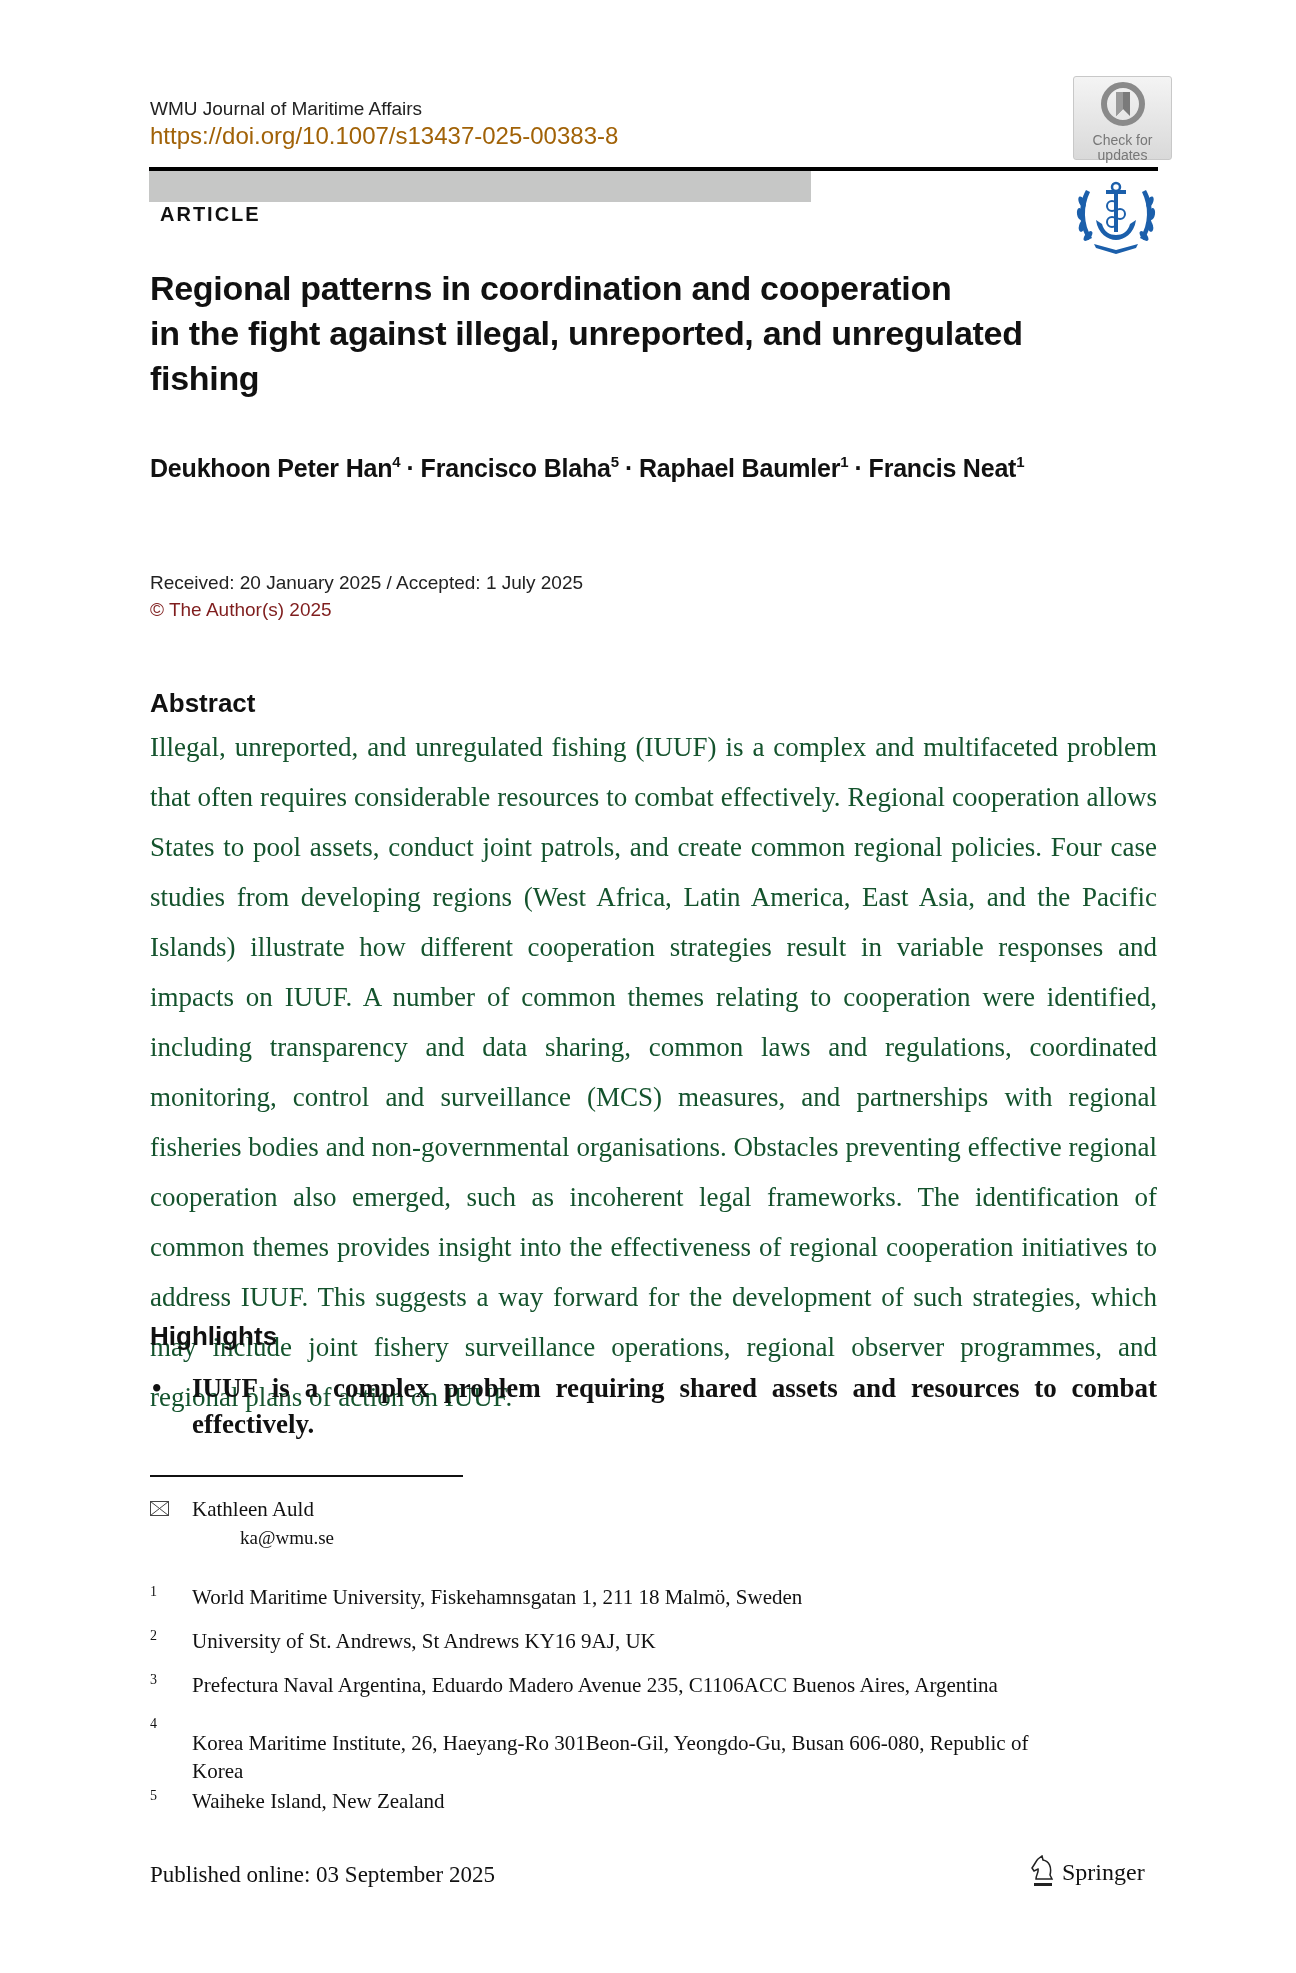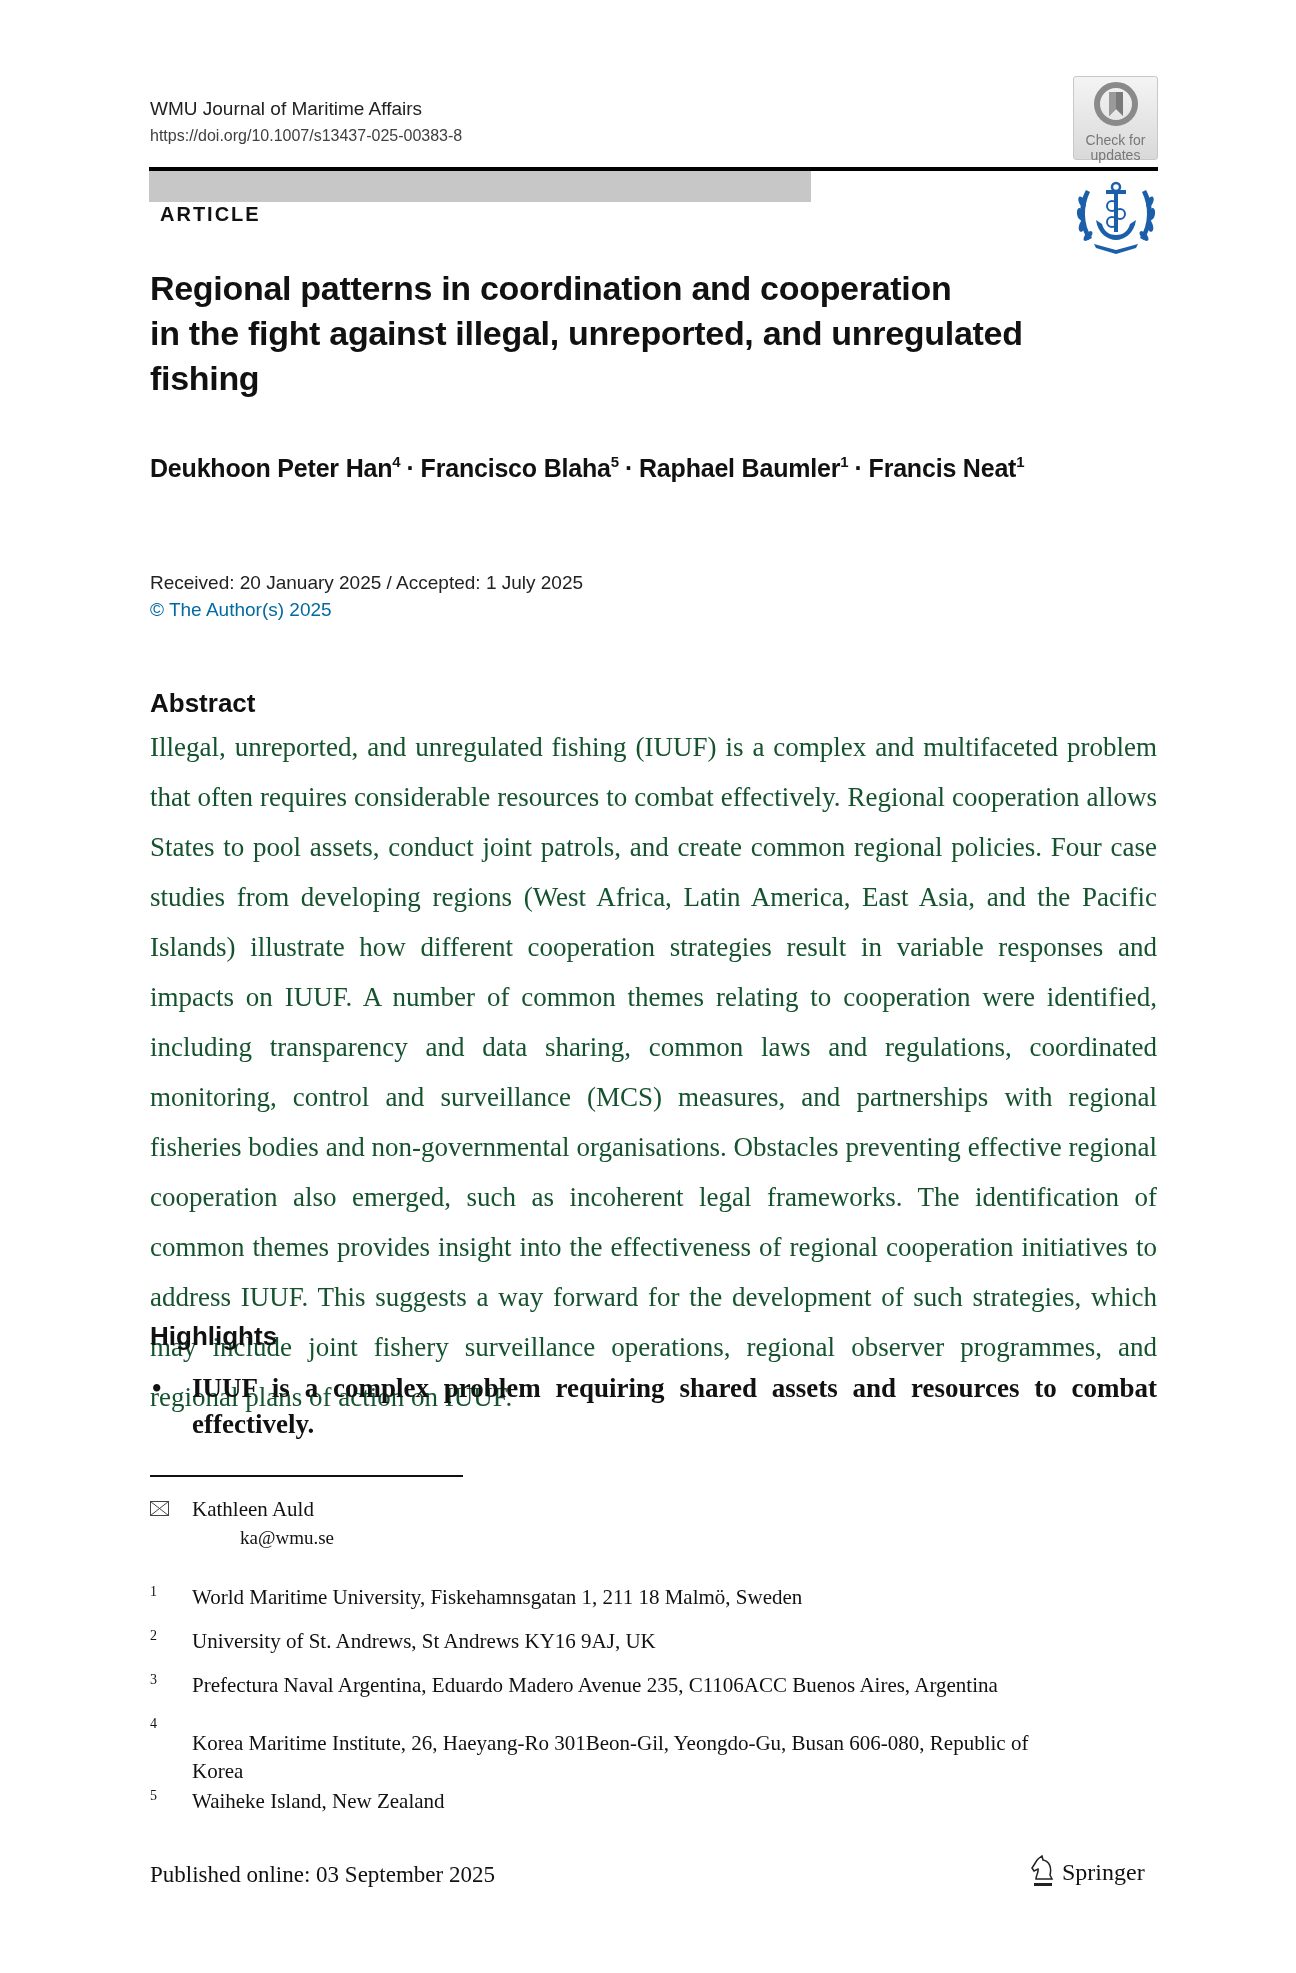--- a/index.html
+++ b/index.html
@@ -2,40 +2,40 @@
 <html><head>
 <meta charset="utf-8">
 <style>
   html, body { margin: 0; padding: 0; background: #ffffff; }
   body { width: 1296px; height: 1973px; position: relative; overflow: hidden; color: #111; }
   .sans { font-family: "Liberation Sans", "DejaVu Sans", sans-serif; }
   .serif { font-family: "Liberation Serif", "DejaVu Serif", serif; }
   .abs { position: absolute; }
 
   .journal { left: 150px; top: 96px; font-size: 19px; line-height: 26px; color: #222; }
-  .doi { left: 150px; top: 123px; font-size: 16px; line-height: 26px; color: #404040; }
+  .doi { left: 150px; top: 123px; font-size: 24px; line-height: 26px; color: #a16207; }
 
-  .cfu { left: 1073px; top: 76px; width: 85px; height: 84px; background: linear-gradient(#f4f4f4,#d9d9d9); border: 1px solid #c8c8c8; border-radius: 3px; box-sizing: border-box; text-align: center; }
+  .cfu { left: 1073px; top: 76px; width: 99px; height: 84px; background: linear-gradient(#f4f4f4,#d9d9d9); border: 1px solid #c8c8c8; border-radius: 3px; box-sizing: border-box; text-align: center; }
   .cfu-text { font-size: 14px; line-height: 15px; color: #777; margin-top: 3px; }
   .cfu svg { margin-top: 5px; }
 
   .rule-top { left: 149px; top: 167px; width: 1009px; height: 4px; background: #000; }
   .article-bar { left: 149px; top: 171px; width: 662px; height: 31px; background: #c6c7c6; }
   .article-label { left: 160px; top: 175px; font-size: 20px; letter-spacing: 2px; font-weight: 600; color: #111; line-height: 24px; margin-top: 27px; }
 
   .emblem { left: 1072px; top: 180px; width: 88px; height: 76px; }
 
   .title { left: 150px; top: 266px; width: 900px; font-size: 34px; line-height: 45px; font-weight: 600; color: #111; letter-spacing: -0.3px; }
 
   .authors { left: 150px; top: 450px; width: 1010px; font-size: 25px; line-height: 36px; font-weight: 600; color: #111; letter-spacing: -0.2px; }
   .authors sup { font-size: 15px; vertical-align: 10px; line-height: 0; }
   .authors .dot { padding: 0 6px; }
 
   .received { left: 150px; top: 569px; font-size: 19px; line-height: 27px; color: #222; }
-  .copyright { left: 150px; top: 596px; font-size: 19px; line-height: 27px; color: #0369a1; }
+  .copyright { left: 150px; top: 596px; font-size: 19px; line-height: 27px; color: #7f1d1d; }
 
   .abstract-head { left: 150px; top: 688px; font-size: 26px; font-weight: 700; color: #111; line-height: 30px; }
   .abstract-body { left: 150px; top: 722px; width: 1007px; font-size: 27px; line-height: 50px; text-align: justify; color: #14532d; hyphens: manual; }
 
   .highlights-head { left: 150px; top: 1321px; font-size: 26px; font-weight: 700; color: #111; line-height: 30px; text-align: right; }
   .hl-list { left: 150px; top: 1370px; width: 1007px; margin: 0; padding: 0; list-style: none; }
   .hl-item { position: relative; padding-left: 42px; font-size: 27px; line-height: 36px; font-weight: 700; text-align: justify; }
   .hl-bullet { position: absolute; left: 2px; top: 0; }
 
   .footrule { left: 150px; top: 1475px; width: 313px; height: 2px; background: #111; }

